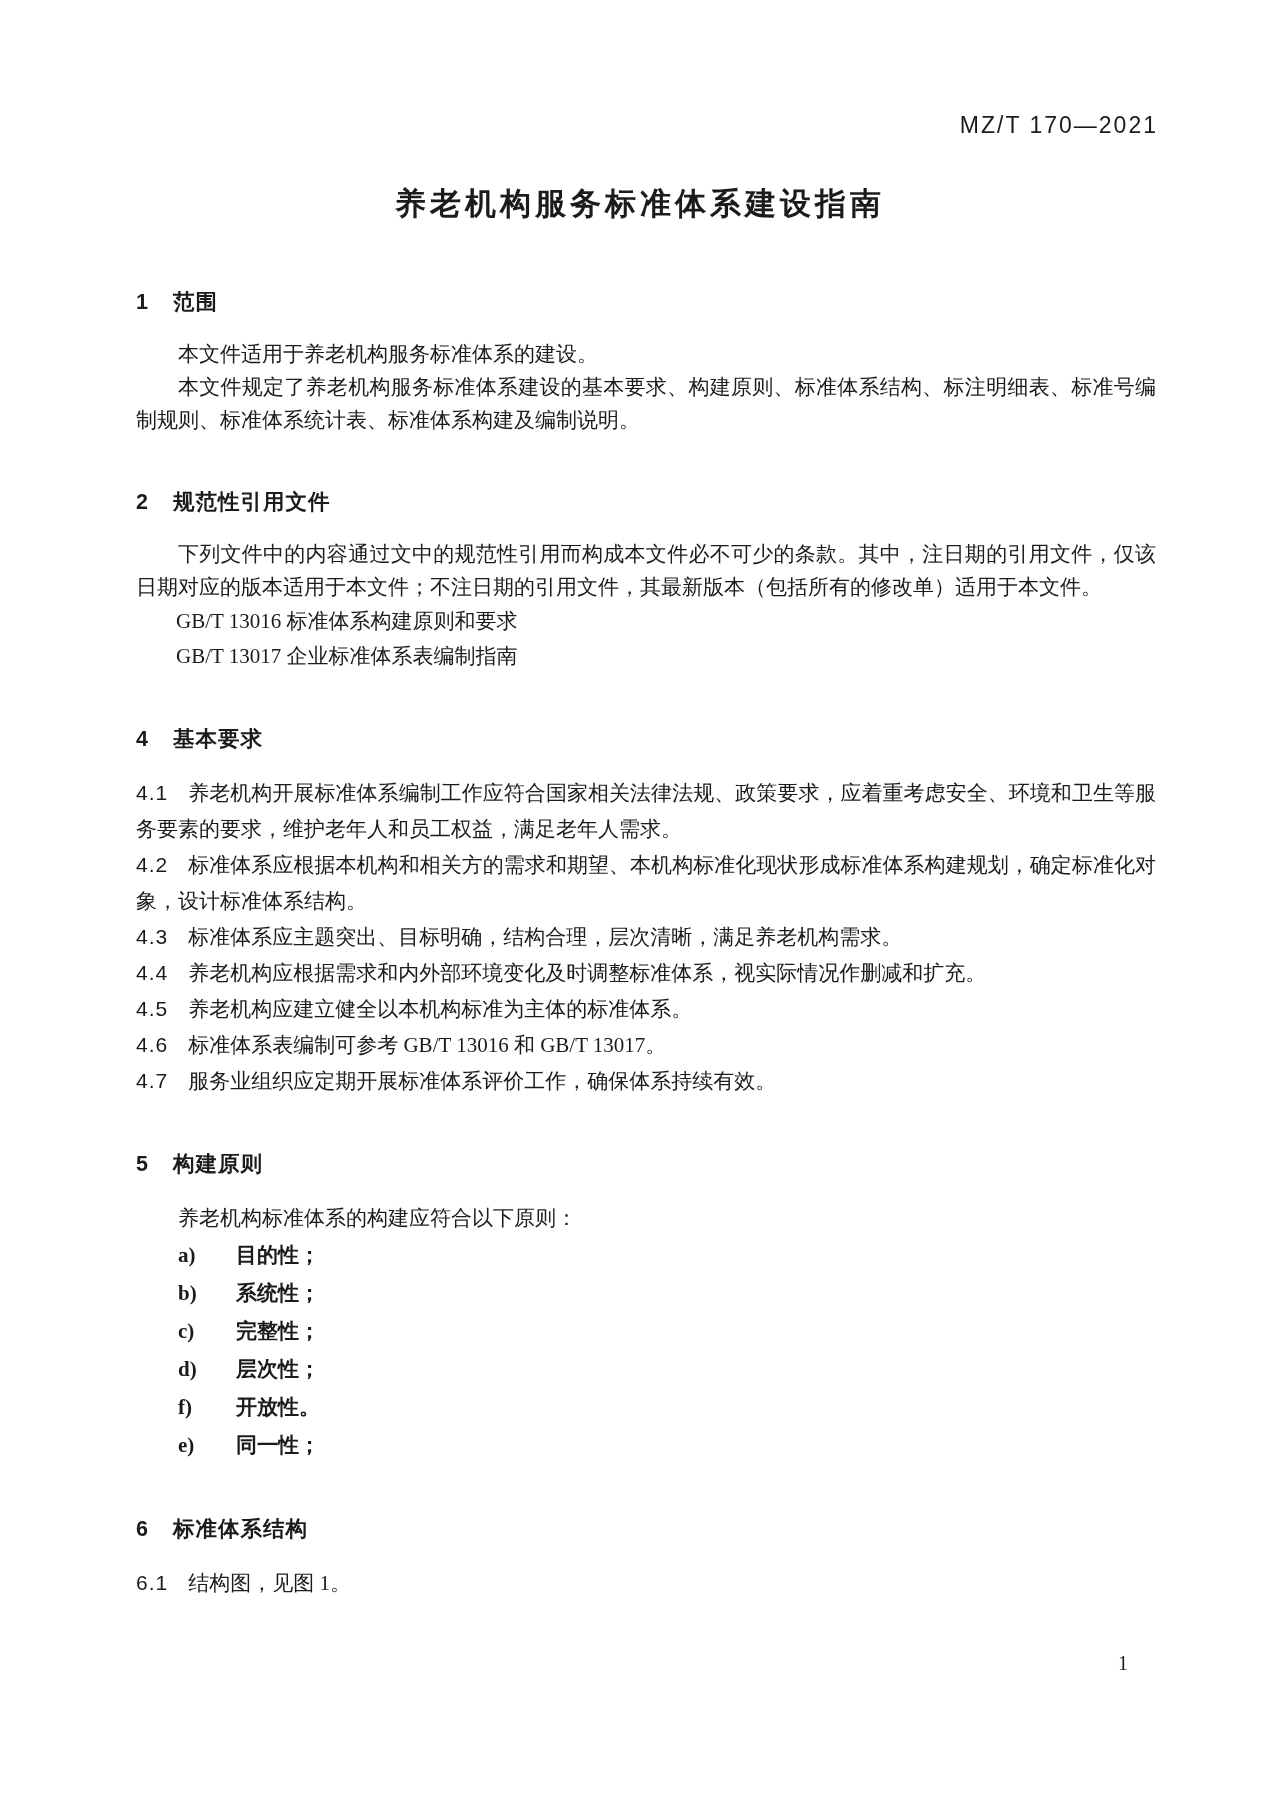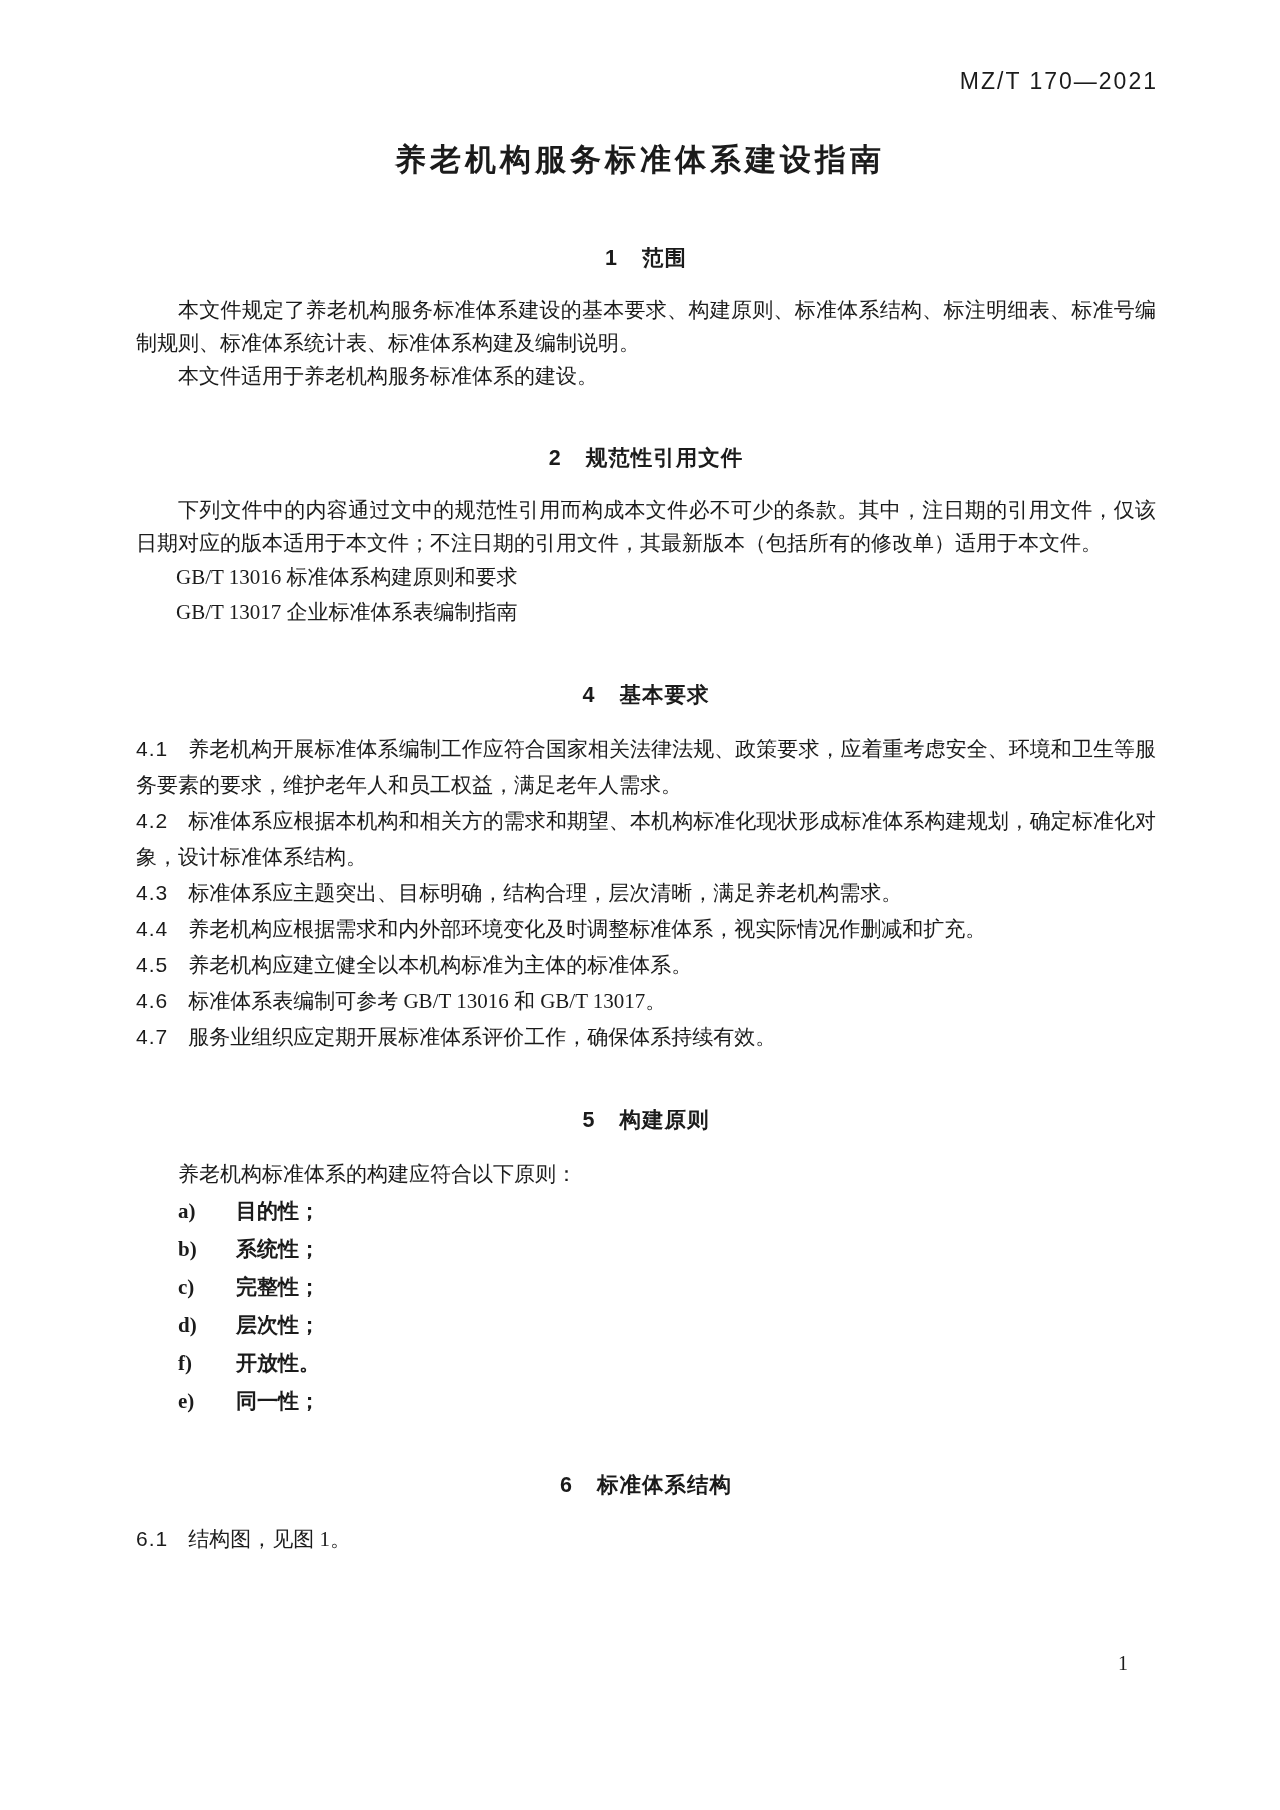--- a/index.html
+++ b/index.html
@@ -7,21 +7,21 @@
     width: 1280px;
     height: 1810px;
     background: #ffffff;
     color: #1b1b1b;
     font-family: "Liberation Serif", "DejaVu Serif", serif;
     font-size: 21px;
     position: relative;
     overflow: hidden;
   }
   .page-header {
-    padding-top: 68px;
+    padding-top: 112px;
     padding-right: 122px;
     text-align: right;
   }
   .doc-code {
     font-family: "Liberation Sans", "DejaVu Sans", sans-serif;
     font-size: 23px;
     letter-spacing: 2px;
     color: #1b1b1b;
   }
   .doc-title {
@@ -36,21 +36,20 @@
     padding: 0 124px 0 136px;
   }
   .sec { margin-top: 50px; }
   .sec:first-of-type { margin-top: 62px; }
   .sec-heading {
     font-family: "Liberation Sans", "DejaVu Sans", sans-serif;
     font-weight: 700;
     font-size: 21.5px;
     margin-bottom: 22px;
     letter-spacing: 1px;
-    text-align: center;
   }
   .sec-num { margin-right: 24px; font-weight: 700; }
   p.body {
     margin: 0;
     line-height: 33px;
     text-align: justify;
     text-indent: 2em;
   }
   p.ref {
     margin: 0;
@@ -93,22 +92,22 @@
 </div>
 
 <div class="doc-title">养老机构服务标准体系建设指南</div>
 
 <div class="content">
 
   <div class="sec">
     <div class="sec-heading">
       <span class="sec-num">1</span><span>范围</span>
     </div>
+    <p class="body">本文件适用于养老机构服务标准体系的建设。</p>
     <p class="body">本文件规定了养老机构服务标准体系建设的基本要求、构建原则、标准体系结构、标注明细表、标准号编制规则、标准体系统计表、标准体系构建及编制说明。</p>
-    <p class="body">本文件适用于养老机构服务标准体系的建设。</p>
   </div>
 
   <div class="sec">
     <div class="sec-heading">
       <span class="sec-num">2</span><span>规范性引用文件</span>
     </div>
     <p class="body">下列文件中的内容通过文中的规范性引用而构成本文件必不可少的条款。其中，注日期的引用文件，仅该日期对应的版本适用于本文件；不注日期的引用文件，其最新版本（包括所有的修改单）适用于本文件。</p>
     <p class="ref">GB/T 13016 标准体系构建原则和要求</p>
     <p class="ref">GB/T 13017 企业标准体系表编制指南</p>
   </div>

